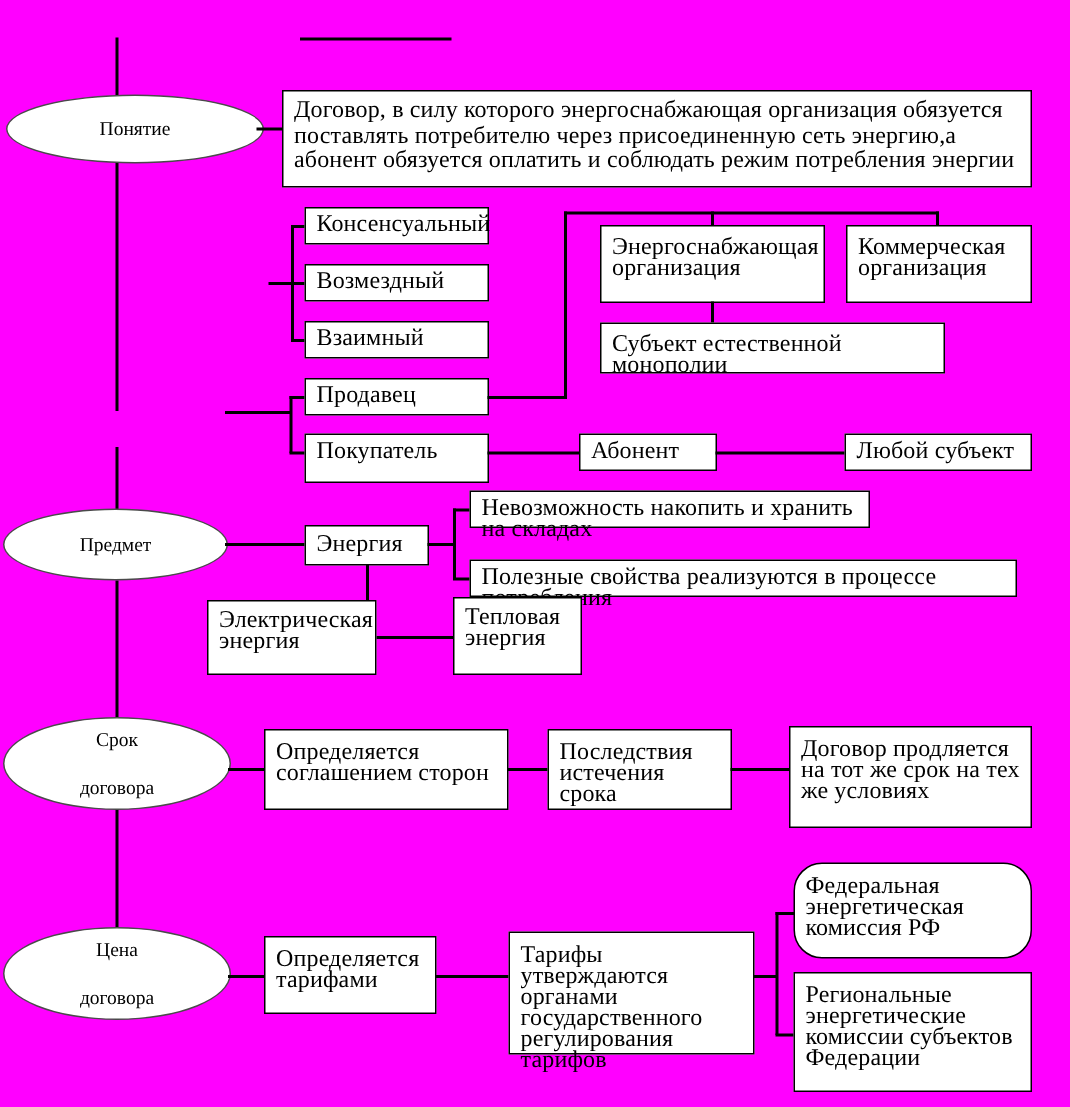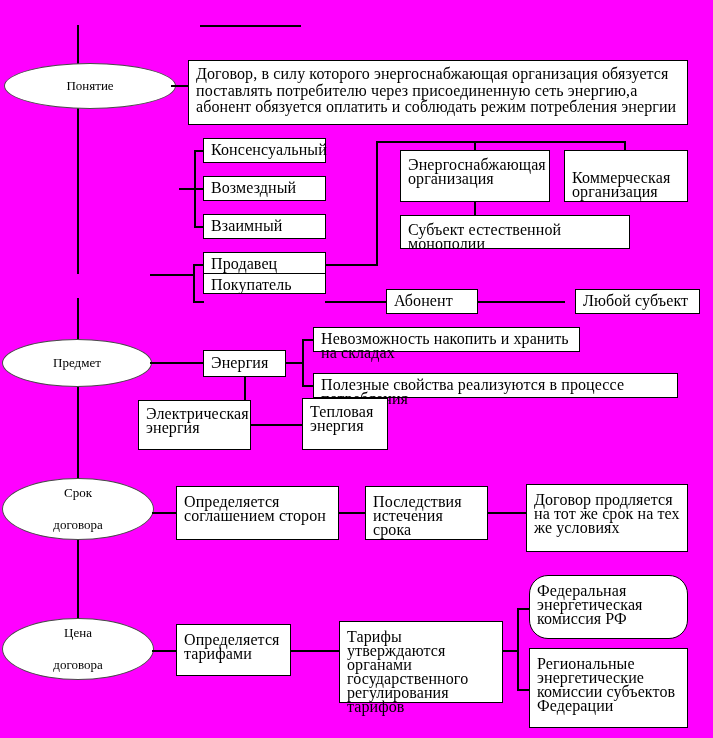--- a/index.html
+++ b/index.html
@@ -94,38 +94,38 @@
   <div class="box" style="left:203px; top:138px; width:123px; height:25px; padding-top:4px;">Консенсуальный</div>
   <div class="box" style="left:203px; top:176px; width:123px; height:25px; padding-top:4px;">Возмездный</div>
   <div class="box" style="left:203px; top:214px; width:123px; height:25px; padding-top:4px;">Взаимный</div>
 
   <div class="ln h" style="left:150px; top:274px; width:44px;"></div>
   <div class="ln v" style="left:193px; top:264px; height:38px;"></div>
   <div class="ln h" style="left:193px; top:264px; width:11px;"></div>
   <div class="ln h" style="left:193px; top:301px; width:11px;"></div>
 
   <div class="box" style="left:203px; top:252px; width:123px; height:25px; padding-top:4px;">Продавец</div>
-  <div class="box" style="left:203px; top:273px; width:123px; height:21px; padding-top:4px;">Покупатель</div>
+  <div class="box" style="left:203px; top:289px; width:123px; height:33px; padding-top:4px;">Покупатель</div>
 
   <div class="ln h" style="left:325px; top:264px; width:53px;"></div>
   <div class="ln v" style="left:376px; top:141px; height:124px;"></div>
   <div class="ln h" style="left:376px; top:141px; width:250px;"></div>
   <div class="ln v" style="left:474px; top:141px; height:11px;"></div>
   <div class="ln v" style="left:624px; top:141px; height:11px;"></div>
 
   <div class="box" style="left:400px; top:150px; width:150px; height:52px; padding-top:7px;">Энергоснабжающая организация</div>
-  <div class="box" style="left:564px; top:150px; width:124px; height:52px; padding-top:20px;">Коммерческая организация</div>
+  <div class="box" style="left:564px; top:150px; width:124px; height:52px; padding-top:7px;">Коммерческая организация</div>
 
   <div class="ln v" style="left:474px; top:201px; height:15px;"></div>
   <div class="box" style="left:400px; top:215px; width:230px; height:34px; padding-top:7px;">Субъект естественной монополии</div>
 
   <div class="ln h" style="left:325px; top:301px; width:62px;"></div>
   <div class="box" style="left:386px; top:289px; width:92px; height:25px; padding-top:4px;">Абонент</div>
   <div class="ln h" style="left:477px; top:301px; width:88px;"></div>
-  <div class="box" style="left:575px; top:289px; width:125px; height:25px; padding-top:4px;">Любой субъект</div>
+  <div class="box" style="left:563px; top:289px; width:125px; height:25px; padding-top:4px;">Любой субъект</div>
 
   <div class="ellipse" style="left:2px; top:339px; width:150px; height:48px;align-items:center;">
     <span>Предмет</span>
   </div>
   <div class="ln h" style="left:150px; top:362px; width:54px;"></div>
   <div class="box" style="left:203px; top:350px; width:83px; height:27px; padding-top:5px;">Энергия</div>
 
   <div class="ln h" style="left:285px; top:362px; width:18px;"></div>
   <div class="ln v" style="left:302px; top:339px; height:47px;"></div>
   <div class="ln h" style="left:302px; top:339px; width:12px;"></div>

